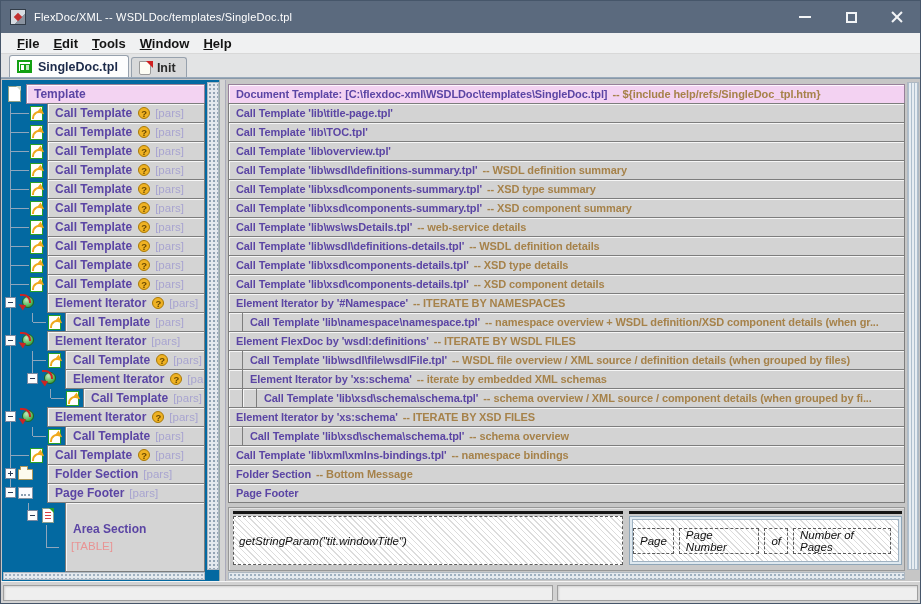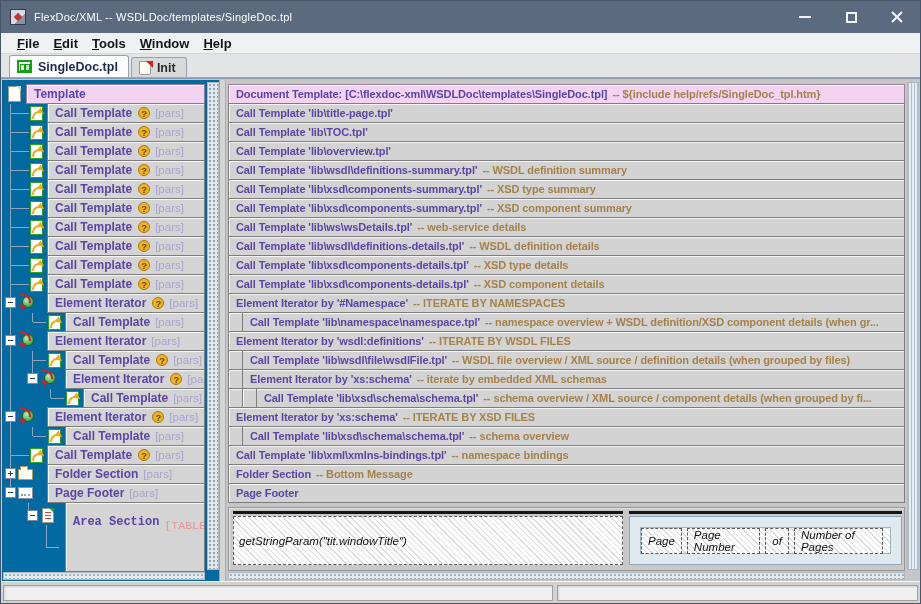--- a/index.html
+++ b/index.html
@@ -41,21 +41,21 @@
   .right-panel{position:absolute;left:225px;top:1px;width:694px;height:501px;background:#c6c6c6;overflow:hidden;}
   .vscroll{position:absolute;top:2px;bottom:11px;width:12px;border:1px solid #aeb8c2;
     background:repeating-linear-gradient(90deg,#aebfce 0 1px,#e7edf2 1px 3px);}
   .vscroll.dots{background:#e4e9ee;background-image:radial-gradient(#93a4b5 1px,transparent 1.2px);background-size:4px 4px;}
   .hscroll{position:absolute;height:8px;background:#e4e9ee;background-image:radial-gradient(#9fb0c0 1px,transparent 1.2px);background-size:4px 4px;border:1px solid #aeb8c2;}
   
   .trow{position:absolute;right:14px;height:20px;border:1px solid #7d7d7d;background:#d4d4d4;
     box-shadow:inset 1px 1px 0 rgba(255,255,255,.8);display:flex;align-items:center;white-space:nowrap;overflow:hidden;}
   .trow.sel{background:#f3d3f2;border-color:#97809a;}
   .trow.tall{height:70px;align-items:flex-start;}
-  .tcol{display:flex;flex-direction:row;padding-top:12px;font-family:Liberation Mono, monospace;}
+  .tcol{display:flex;flex-direction:column;padding-top:19px;}
   .tl{font-size:12px;font-weight:bold;color:#5b45a4;margin-left:7px;}
   .tsuf{font-size:11.5px;color:#a8a4d0;margin-left:5px;}
   .tsuf.table{color:#e89494;margin-top:4px;}
   .ic-q{display:inline-flex;align-items:center;justify-content:center;width:12px;height:12px;border-radius:50%;
     background:#efb223;border:1px solid #a87806;color:#6b4a00;font-size:9.5px;font-weight:bold;margin-left:6px;flex:none;}
   .abs{position:absolute;}
   .ic-call{width:15px;height:16px;}
   .ic-call::before{content:"";position:absolute;left:1px;top:1px;width:11px;height:13px;background:#fff;border:1px solid #28a028;}
   .ic-call::after{content:"";position:absolute;left:3px;top:6px;width:7px;height:6px;border:2px solid #f0a81c;border-bottom:none;border-right:none;border-radius:7px 0 0 0;}
   .ic-call i{position:absolute;left:9px;top:4px;width:0;height:0;border-left:7px solid #f0a81c;border-top:3px solid transparent;border-bottom:3px solid transparent;transform:rotate(38deg);}
@@ -87,21 +87,21 @@
   .rcomment{font-size:11px;font-weight:bold;color:#a6824a;margin-left:5px;letter-spacing:-.1px;}
   
   .farea{position:absolute;left:2px;top:427px;width:677px;height:64px;background:#c9c9c9;border:1px solid #979797;box-shadow:inset 1px 1px 0 #e2e2e2;}
   .fblock{position:absolute;top:3px;height:58px;}
   .fbar{height:3px;background:#151515;width:100%;}
   .hatch{background:repeating-linear-gradient(45deg,#ffffff 0 3px,#dcdcdc 3px 4px);}
   .fL{left:4px;width:390px;}
   .fL .fbox{margin-top:2px;height:49px;border:1px dashed #5a5a5a;display:flex;align-items:center;padding-left:5px;}
   .ftext{font-size:11.5px;font-style:italic;color:#101010;}
   .fR{left:400px;width:273px;}
-  .fR .fframe{margin-top:2px;height:49px;border:1px solid #8fa6b8;padding:10px;background:#dfe9f0;}
+  .fR .fframe{margin-top:2px;height:49px;border:1px solid #8fa6b8;padding:2px;background:#dfe9f0;}
   .fR .finner{height:100%;border:1px solid #9fb2c2;display:flex;align-items:center;justify-content:flex-end;gap:5px;padding-right:7px;}
   .pbox{border:1px dashed #5a5a5a;height:26px;display:flex;align-items:center;padding:0 6px;}
   
   .statusbar{position:relative;height:23px;background:#d2d2d2;border-top:1px solid #f4f4f4;}
   .sfield{position:absolute;top:3px;height:16px;background:#efefef;border:1px solid #9f9f9f;box-shadow:inset 1px 1px 2px rgba(0,0,0,.12);}
 </style>
 </head>
 <body>
 
 <div class="window">
@@ -414,21 +414,21 @@
       <div class="rrow" style="top:213px">
         <span class="rtext">Element Iterator by '#Namespace'</span>
           <span class="rcomment">-- ITERATE BY NAMESPACES</span>
       </div>
       <div class="rrow" style="top:232px">
         <span class="ind"></span>
         <span class="rtext">Call Template 'lib\namespace\namespace.tpl'</span>
           <span class="rcomment">-- namespace overview + WSDL definition/XSD component details (when gr...</span>
       </div>
       <div class="rrow" style="top:251px">
-        <span class="rtext">Element Iterator by 'wsdl:definitions'</span>
+        <span class="rtext">Element FlexDoc by 'wsdl:definitions'</span>
           <span class="rcomment">-- ITERATE BY WSDL FILES</span>
       </div>
       <div class="rrow" style="top:270px">
         <span class="ind"></span>
         <span class="rtext">Call Template 'lib\wsdl\file\wsdlFile.tpl'</span>
           <span class="rcomment">-- WSDL file overview / XML source / definition details (when grouped by files)</span>
       </div>
       <div class="rrow" style="top:289px">
         <span class="ind"></span>
         <span class="rtext">Element Iterator by 'xs:schema'</span>

